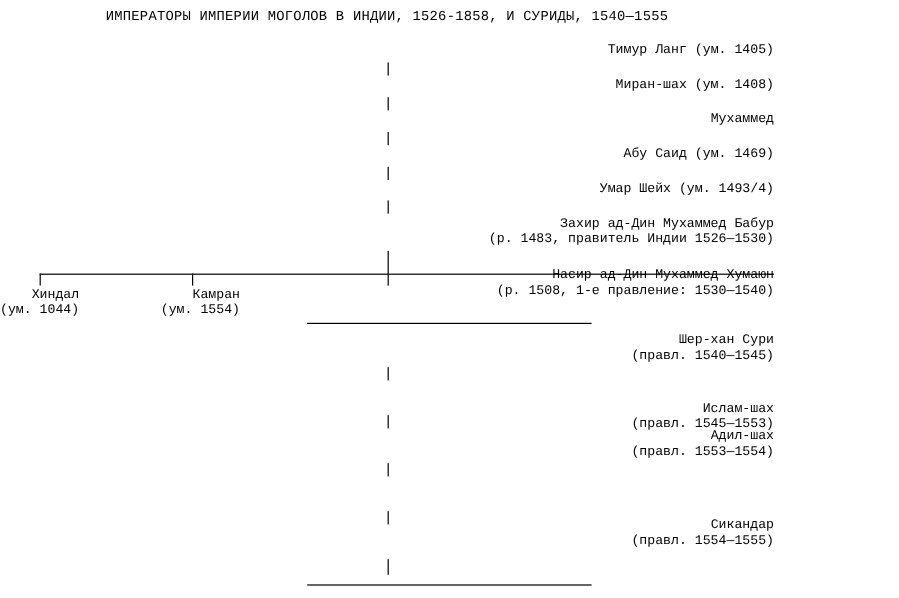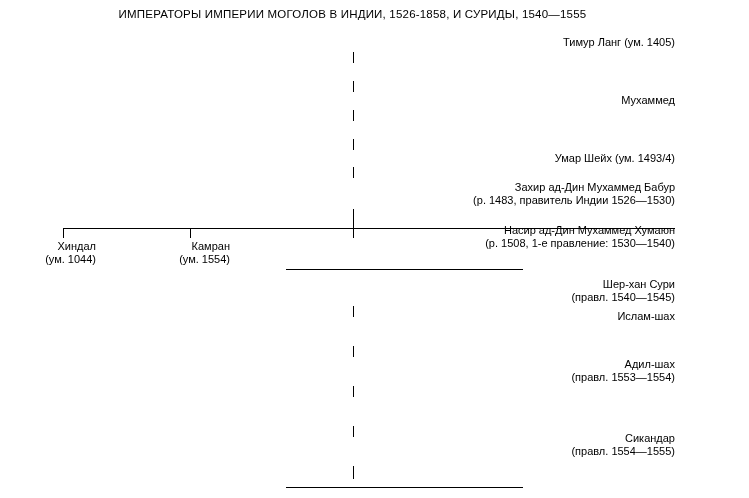--- a/index.html
+++ b/index.html
@@ -3,25 +3,24 @@
 <meta charset="utf-8">
 <style>
   * { margin: 0; padding: 0; box-sizing: border-box; }
   html, body { background: #ffffff; }
   .page {
     position: relative;
     width: 645px;
     height: 498px;
     background: #ffffff;
     color: #000000;
-    font-family: Liberation Sans, sans-serif;
+    font-family: Liberation Mono, monospace;
     font-size: 11px;
     line-height: 13px;
     overflow: hidden;
-    margin-left: 30px;
   }
   .title {
     position: absolute;
     top: 8px;
     left: 0;
     width: 100%;
     text-align: center;
     font-size: 11.5px;
     letter-spacing: 0.2px;
     white-space: nowrap;
@@ -54,27 +53,33 @@
 
 <div class="page">
 
   <div class="title">ИМПЕРАТОРЫ ИМПЕРИИ МОГОЛОВ В ИНДИИ, 1526-1858, И СУРИДЫ, 1540—1555</div>
 
   <div class="node cw" style="top:36px">
     <div>Тимур Ланг (ум. 1405)</div>
   </div>
   <div class="vline" style="top:52px;height:11px"></div>
 
+  <div class="node cw" style="top:65px">
+    <div>Миран-шах (ум. 1408)</div>
+  </div>
   <div class="vline" style="top:81px;height:11px"></div>
 
   <div class="node cw" style="top:94px">
     <div>Мухаммед</div>
   </div>
   <div class="vline" style="top:110px;height:11px"></div>
 
+  <div class="node cw" style="top:123px">
+    <div>Абу Саид (ум. 1469)</div>
+  </div>
   <div class="vline" style="top:139px;height:11px"></div>
 
   <div class="node cw" style="top:152px">
     <div>Умар Шейх (ум. 1493/4)</div>
   </div>
   <div class="vline" style="top:167px;height:11px"></div>
 
   <div class="node cw" style="top:181px">
     <div>Захир ад-Дин Мухаммед Бабур</div>
     <div>(р. 1483, правитель Индии 1526—1530)</div>
@@ -109,22 +114,23 @@
   </div>
 
   <div class="hline" style="top:269px;left:256px;width:237px"></div>
 
   <div class="node cw" style="top:278px">
     <div>Шер-хан Сури</div>
     <div>(правл. 1540—1545)</div>
   </div>
   <div class="vline" style="top:306px;height:11px"></div>
 
-  <div class="node cw" style="top:310px">
+  <div class="node cw" style="top:335px">
     <div>Ислам-шах</div>
+    <div>(правл. 1545—1553)</div>
   </div>
   <div class="vline" style="top:346px;height:11px"></div>
 
   <div class="node cw" style="top:358px">
     <div>Адил-шах</div>
     <div>(правл. 1553—1554)</div>
   </div>
   <div class="vline" style="top:386px;height:11px"></div>
 
   <div class="vline" style="top:426px;height:11px"></div>

